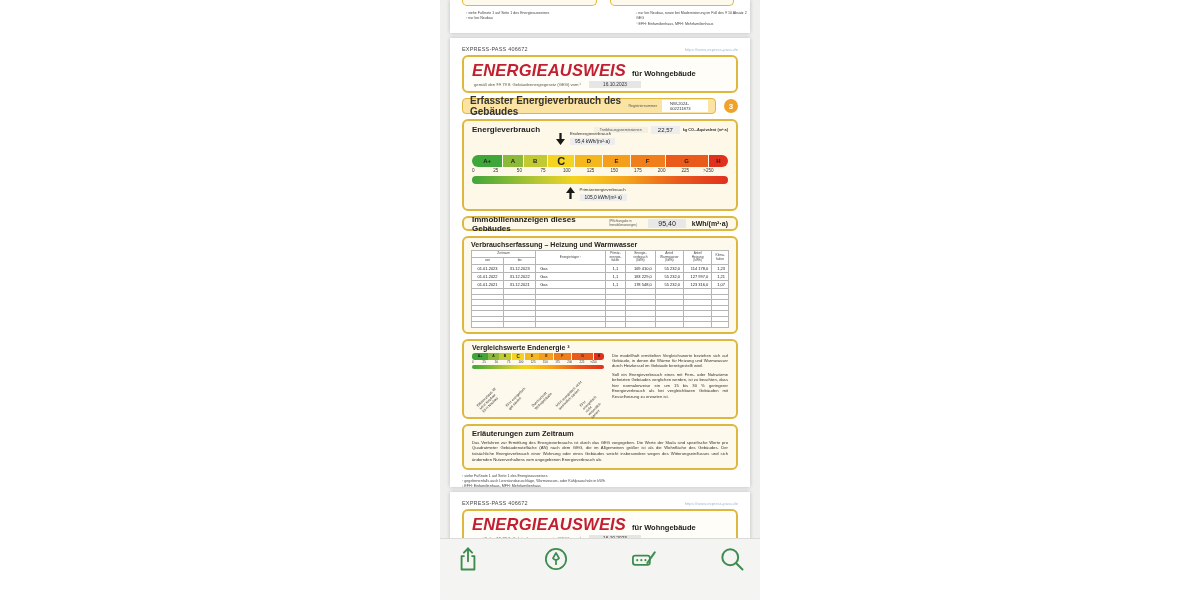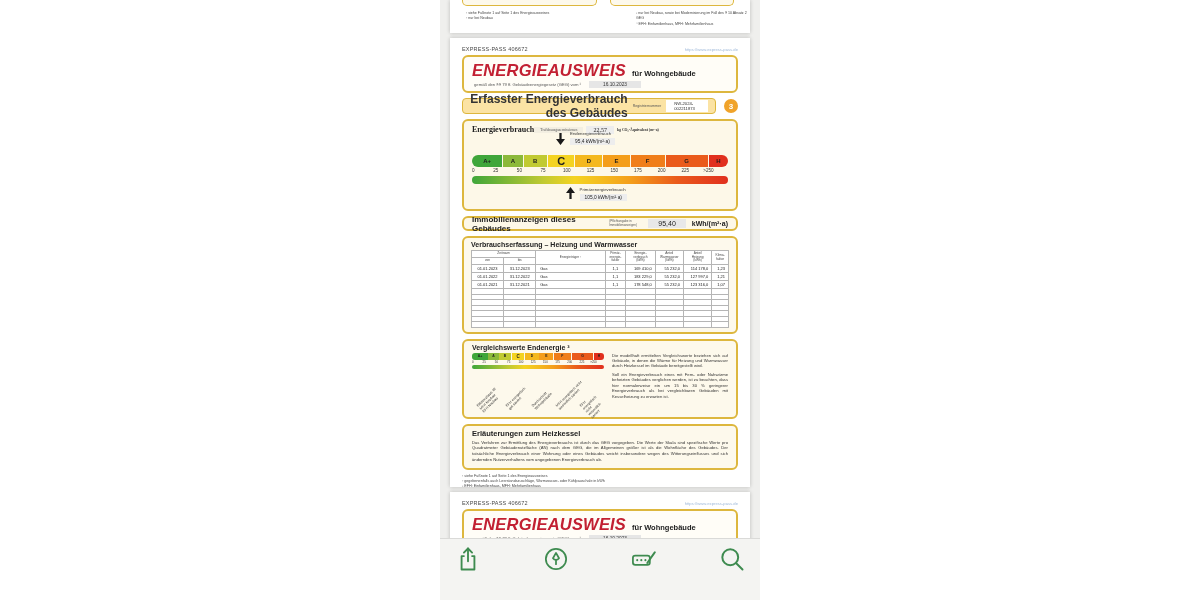--- a/index.html
+++ b/index.html
@@ -28,28 +28,28 @@
   .titlebox .t1 { display:flex; align-items:baseline; gap:6px; }
   .doc-title { font-size:16.5px; font-weight:bold; font-style:italic; color:#c22032; letter-spacing:0.2px; }
   .doc-sub { font-size:7.5px; font-weight:bold; color:#222; }
   .titlebox .t2 { display:flex; align-items:center; gap:8px; margin-top:1px; margin-left:2px; }
   .law { font-size:4.2px; color:#555; }
   .datebox { background:#e6e6e6; font-size:4.8px; color:#333; padding:1px 14px; }
 
   
   .banner-row { position:relative; margin-top:5px; height:16px; }
   .banner { position:absolute; left:0; top:0; width:calc(100% - 22px); height:16px; background:#fbe3a4; border:1.4px solid #ddb73e; border-radius:4px; display:flex; align-items:center; gap:5px; padding:0 7px; }
-  .banner .btitle { font-size:12px; font-weight:bold; color:#333;text-align:right; }
+  .banner .btitle { font-size:10px; font-weight:bold; color:#333; }
   .banner .reglabel { font-size:3.6px; color:#555; }
   .banner .regbox { background:#fff; font-size:4.2px; color:#333; padding:1px 8px; }
   .page-badge { position:absolute; right:0; top:1px; width:14px; height:14px; border-radius:50%; background:#f0a32a; color:#fff; font-size:8px; font-weight:bold; display:flex; align-items:center; justify-content:center; }
 
   
   .ebox { position:relative; margin-top:5px; height:92px; border:2px solid #ddb73e; border-radius:6px; background:#fdf8e8; padding:4px 8px; }
-  .ebox .erow1 { display:flex; align-items:center;font-family:Liberation Serif, serif; }
+  .ebox .erow1 { display:flex; justify-content:space-between; align-items:center; }
   .ebox .etitle { font-size:8px; font-weight:bold; color:#222; }
   .ghg { display:flex; align-items:center; gap:3px; }
   .ghg .glabel { font-size:3.8px; color:#555; background:#f3efe2; padding:1px 6px; }
   .ghg .gval { font-size:6px; color:#222; background:#ededed; padding:1px 7px; }
   .ghg .gunit { font-size:3.8px; font-weight:bold; color:#333; }
   .scale-zone { position:absolute; left:8px; right:8px; top:34px; }
   .bands { display:flex; gap:1px; height:12px; border-radius:6px; overflow:hidden; align-items:stretch; }
   .band { display:flex; align-items:center; justify-content:center; font-size:6px; font-weight:bold; color:#1d1d1d; }
   .band.big { font-size:11px; }
   .ticks { position:relative; height:7px; margin-top:1px; }
@@ -404,21 +404,21 @@
               </div>
           </div>
           <div class="cparas">
             <p>Die modellhaft ermittelten Vergleichswerte beziehen sich auf Gebäude, in denen die Wärme für Heizung und Warmwasser durch Heizkessel im Gebäude bereitgestellt wird.</p>
             <p>Soll ein Energieverbrauch eines mit Fern- oder Nahwärme beheizten Gebäudes verglichen werden, ist zu beachten, dass hier normalerweise ein um 15 bis 30 % geringerer Energieverbrauch als bei vergleichbaren Gebäuden mit Kesselheizung zu erwarten ist.</p>
           </div>
         </div>
       </div>
 
       <div class="xbox">
-        <div class="xtitle">Erläuterungen zum Heizkessel</div>
+        <div class="xtitle">Erläuterungen zum Zeitraum</div>
         <div class="xtext">Das Verfahren zur Ermittlung des Energieverbrauchs ist durch das GEG vorgegeben. Die Werte der Skala sind spezifische Werte pro Quadratmeter Gebäudenutzfläche (AN) nach dem GEG, die im Allgemeinen größer ist als die Wohnfläche des Gebäudes. Der tatsächliche Energieverbrauch einer Wohnung oder eines Gebäudes weicht insbesondere wegen des Witterungseinflusses und sich ändernden Nutzerverhaltens vom angegebenen Energieverbrauch ab.</div>
       </div>
 
       <div class="p2fns">
           <div class="fn">¹ siehe Fußnote 1 auf Seite 1 des Energieausweises</div>
           <div class="fn">² gegebenenfalls auch Leerstandszuschläge, Warmwasser- oder Kühlpauschale in kWh</div>
           <div class="fn">³ EFH: Einfamilienhaus, MFH: Mehrfamilienhaus</div>
         </div>
     </div>
 

